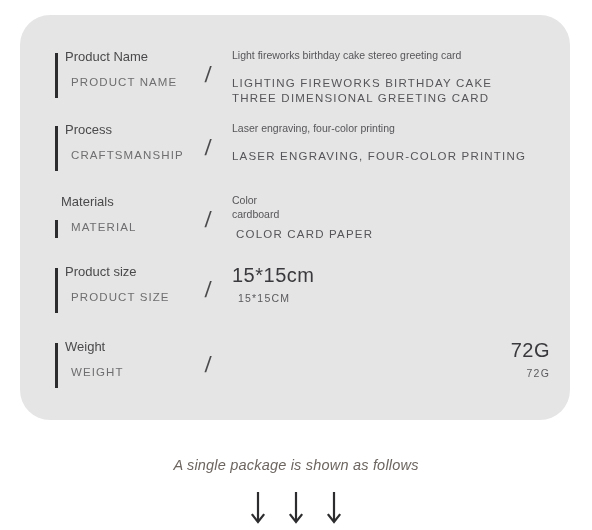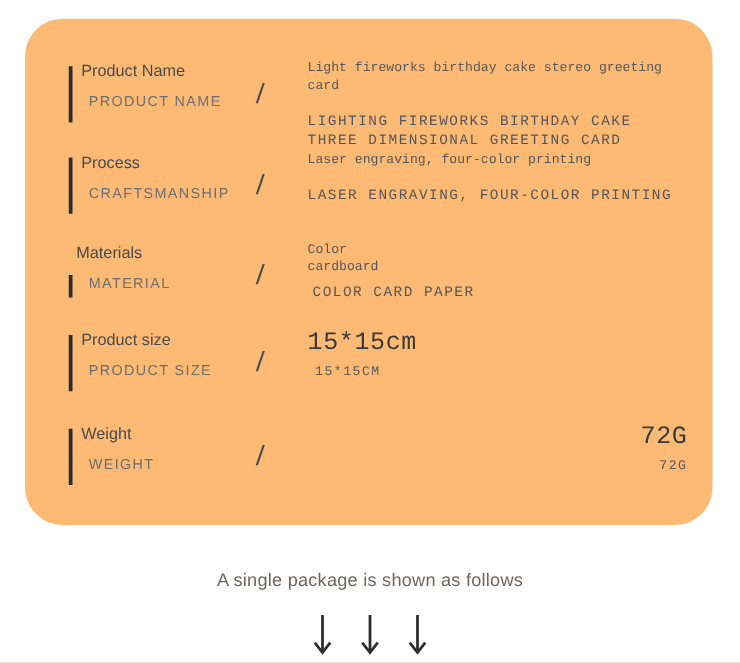--- a/index.html
+++ b/index.html
@@ -15,21 +15,21 @@
     position: relative;
   }
 
   
   .spec-card {
     position: absolute;
     left: 20px;
     top: 15px;
     width: 550px;
     height: 405px;
-    background: #fdba74;
+    background: #e5e5e5;
     border-radius: 30px;
     box-sizing: border-box;
   }
 
   .spec-row {
     position: absolute;
     left: 0;
     width: 100%;
     height: 60px;
   }
@@ -88,24 +88,23 @@
     font-size: 22px;
     color: #4a4a4c;
     font-weight: 300;
     transform: skewX(-4deg);
     line-height: 22px;
   }
 
   
   .value-block {
     position: absolute;
-    left: 226px;
+    left: 212px;
     top: 0;
     right: 20px;
-    font-family: Liberation Mono, monospace;
   }
   .value-cn {
     font-size: 10.5px;
     color: #56565a;
     line-height: 14px;
     white-space: pre-line;
   }
   .value-en {
     margin-top: 14px;
     font-size: 11.5px;
@@ -136,20 +135,21 @@
   
   .footer-caption {
     position: absolute;
     left: 0;
     top: 457px;
     width: 100%;
     text-align: center;
     font-size: 14.5px;
     color: #6c6560;
     letter-spacing: 0.2px;
+    font-style: italic;
   }
   .arrow-row {
     position: absolute;
     left: 0;
     top: 490px;
     width: 100%;
     display: flex;
     justify-content: center;
     gap: 20px;
   }

